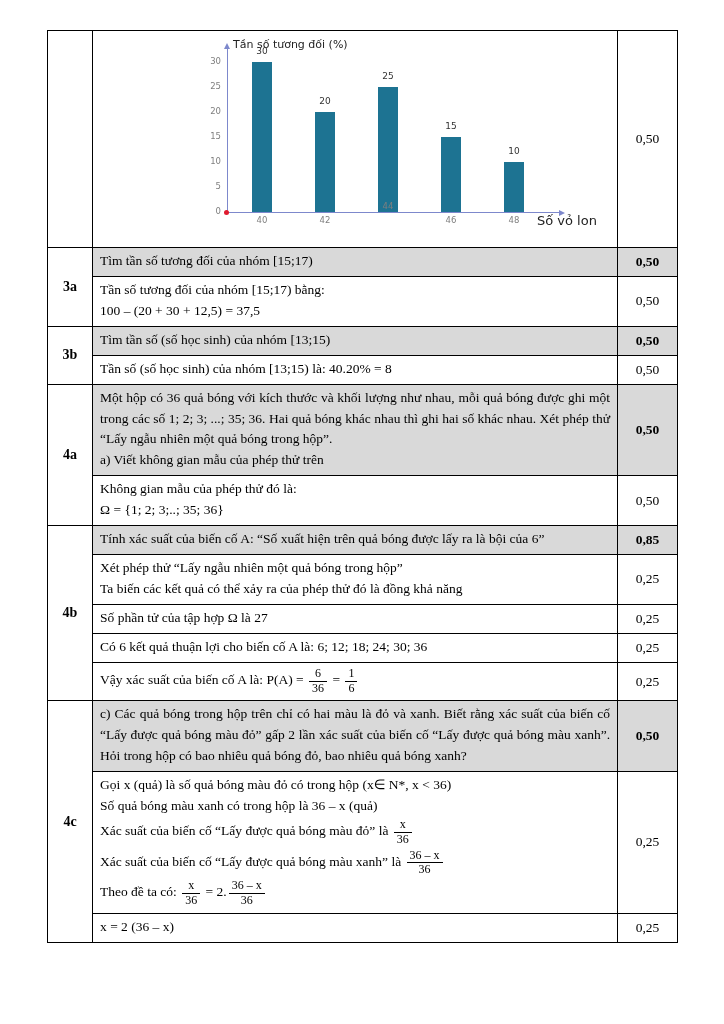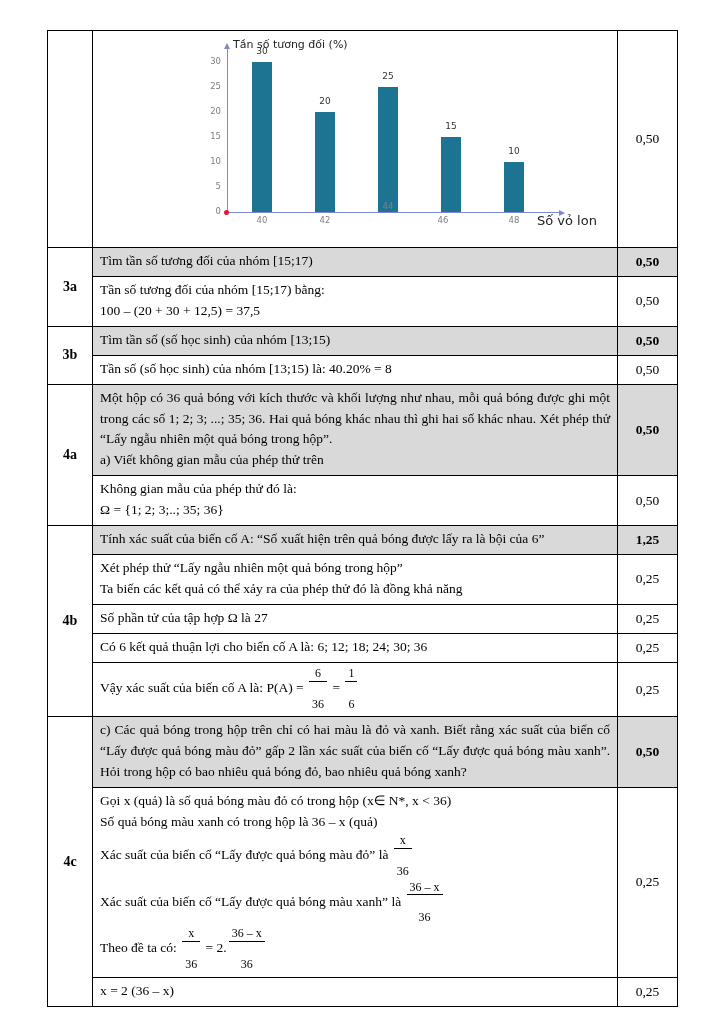--- a/index.html
+++ b/index.html
@@ -17,21 +17,21 @@
   td.label-cell { text-align:center; font-weight:bold; font-size:14px; background:#fff; }
   td.content-cell { padding:3px 7px 4px 7px; font-size:13.5px; line-height:1.55; }
   td.score-cell { text-align:center; font-size:13.5px; }
   td.score-cell.bold { font-weight:bold; }
   .shaded { background:var(--shade, #d9d9d9); }
   .line { text-align:justify; }
 
   .frac { display:inline-block; vertical-align:middle; text-align:center;
           font-size:12px; line-height:1.15; margin:1px 2px; }
   .frac .num { display:block; padding:0 3px; border-bottom:1px solid #000; }
-  .frac .den { display:block; padding:0 3px;margin-top:16px; }
+  .frac .den { display:block; padding:0 3px; }
 
   .chart { position:relative; width:430px; height:205px; margin:2px 0 2px 85px;
            font-family:"DejaVu Sans", sans-serif; }
   .chart .yaxis { position:absolute; width:1px; }
   .chart .xaxis { position:absolute; height:1px; }
   .chart .arrow-up { position:absolute; width:0; height:0;
     border-left:3px solid transparent; border-right:3px solid transparent;
     border-bottom:6px solid #7d88cc; }
   .chart .arrow-right { position:absolute; width:0; height:0;
     border-top:3px solid transparent; border-bottom:3px solid transparent;
@@ -76,21 +76,21 @@
               <div class="val" style="left: 57px; bottom: 182px;">30</div>
               <div class="xtick" style="left: 57px; bottom: 14px; color: rgb(127, 127, 127);">40</div>
               <div class="bar" style="left: 130px; bottom: 29px; width: 20px; height: 100px; background: rgb(29, 115, 146);"></div>
               <div class="val" style="left: 120px; bottom: 132px;">20</div>
               <div class="xtick" style="left: 120px; bottom: 14px; color: rgb(127, 127, 127);">42</div>
               <div class="bar" style="left: 193px; bottom: 29px; width: 20px; height: 125px; background: rgb(29, 115, 146);"></div>
               <div class="val" style="left: 183px; bottom: 157px;">25</div>
               <div class="xtick" style="left: 183px; bottom: 28px; color: rgb(127, 127, 127);">44</div>
               <div class="bar" style="left: 256px; bottom: 29px; width: 20px; height: 75px; background: rgb(29, 115, 146);"></div>
               <div class="val" style="left: 246px; bottom: 107px;">15</div>
-              <div class="xtick" style="left: 238px; bottom: 14px; color: rgb(127, 127, 127);">46</div>
+              <div class="xtick" style="left: 246px; bottom: 14px; color: rgb(127, 127, 127);">46</div>
               <div class="bar" style="left: 319px; bottom: 29px; width: 20px; height: 50px; background: rgb(29, 115, 146);"></div>
               <div class="val" style="left: 309px; bottom: 82px;">10</div>
               <div class="xtick" style="left: 309px; bottom: 14px; color: rgb(127, 127, 127);">48</div>
               <div class="origin-dot" style="left: 39px; bottom: 26px; background: rgb(224, 27, 47);"></div>
             </div>
           </td>
           <td class="score-cell">0,50</td>
         </tr>
         <tr>
           <td class="label-cell" rowspan="2">3a</td>
@@ -132,21 +132,21 @@
             <div class="line"><span class="seg">Không gian mẫu của phép thử đó là:</span></div>
             <div class="line"><span class="seg">Ω = {1; 2; 3;..; 35; 36}</span></div>
           </td>
           <td class="score-cell">0,50</td>
         </tr>
         <tr>
           <td class="label-cell" rowspan="5">4b</td>
           <td class="content-cell shaded">
             <div class="line"><span class="seg">Tính xác suất của biến cố A: “Số xuất hiện trên quả bóng được lấy ra là bội của 6”</span></div>
           </td>
-          <td class="score-cell shaded bold">1,25</td>
+          <td class="score-cell shaded bold">0,85</td>
         </tr>
         <tr>
           <td class="content-cell">
             <div class="line"><span class="seg">Xét phép thử “Lấy ngẫu nhiên một quả bóng trong hộp”</span></div>
             <div class="line"><span class="seg">Ta biến các kết quả có thể xảy ra của phép thử đó là đồng khả năng</span></div>
           </td>
           <td class="score-cell">0,25</td>
         </tr>
         <tr>
           <td class="content-cell">

